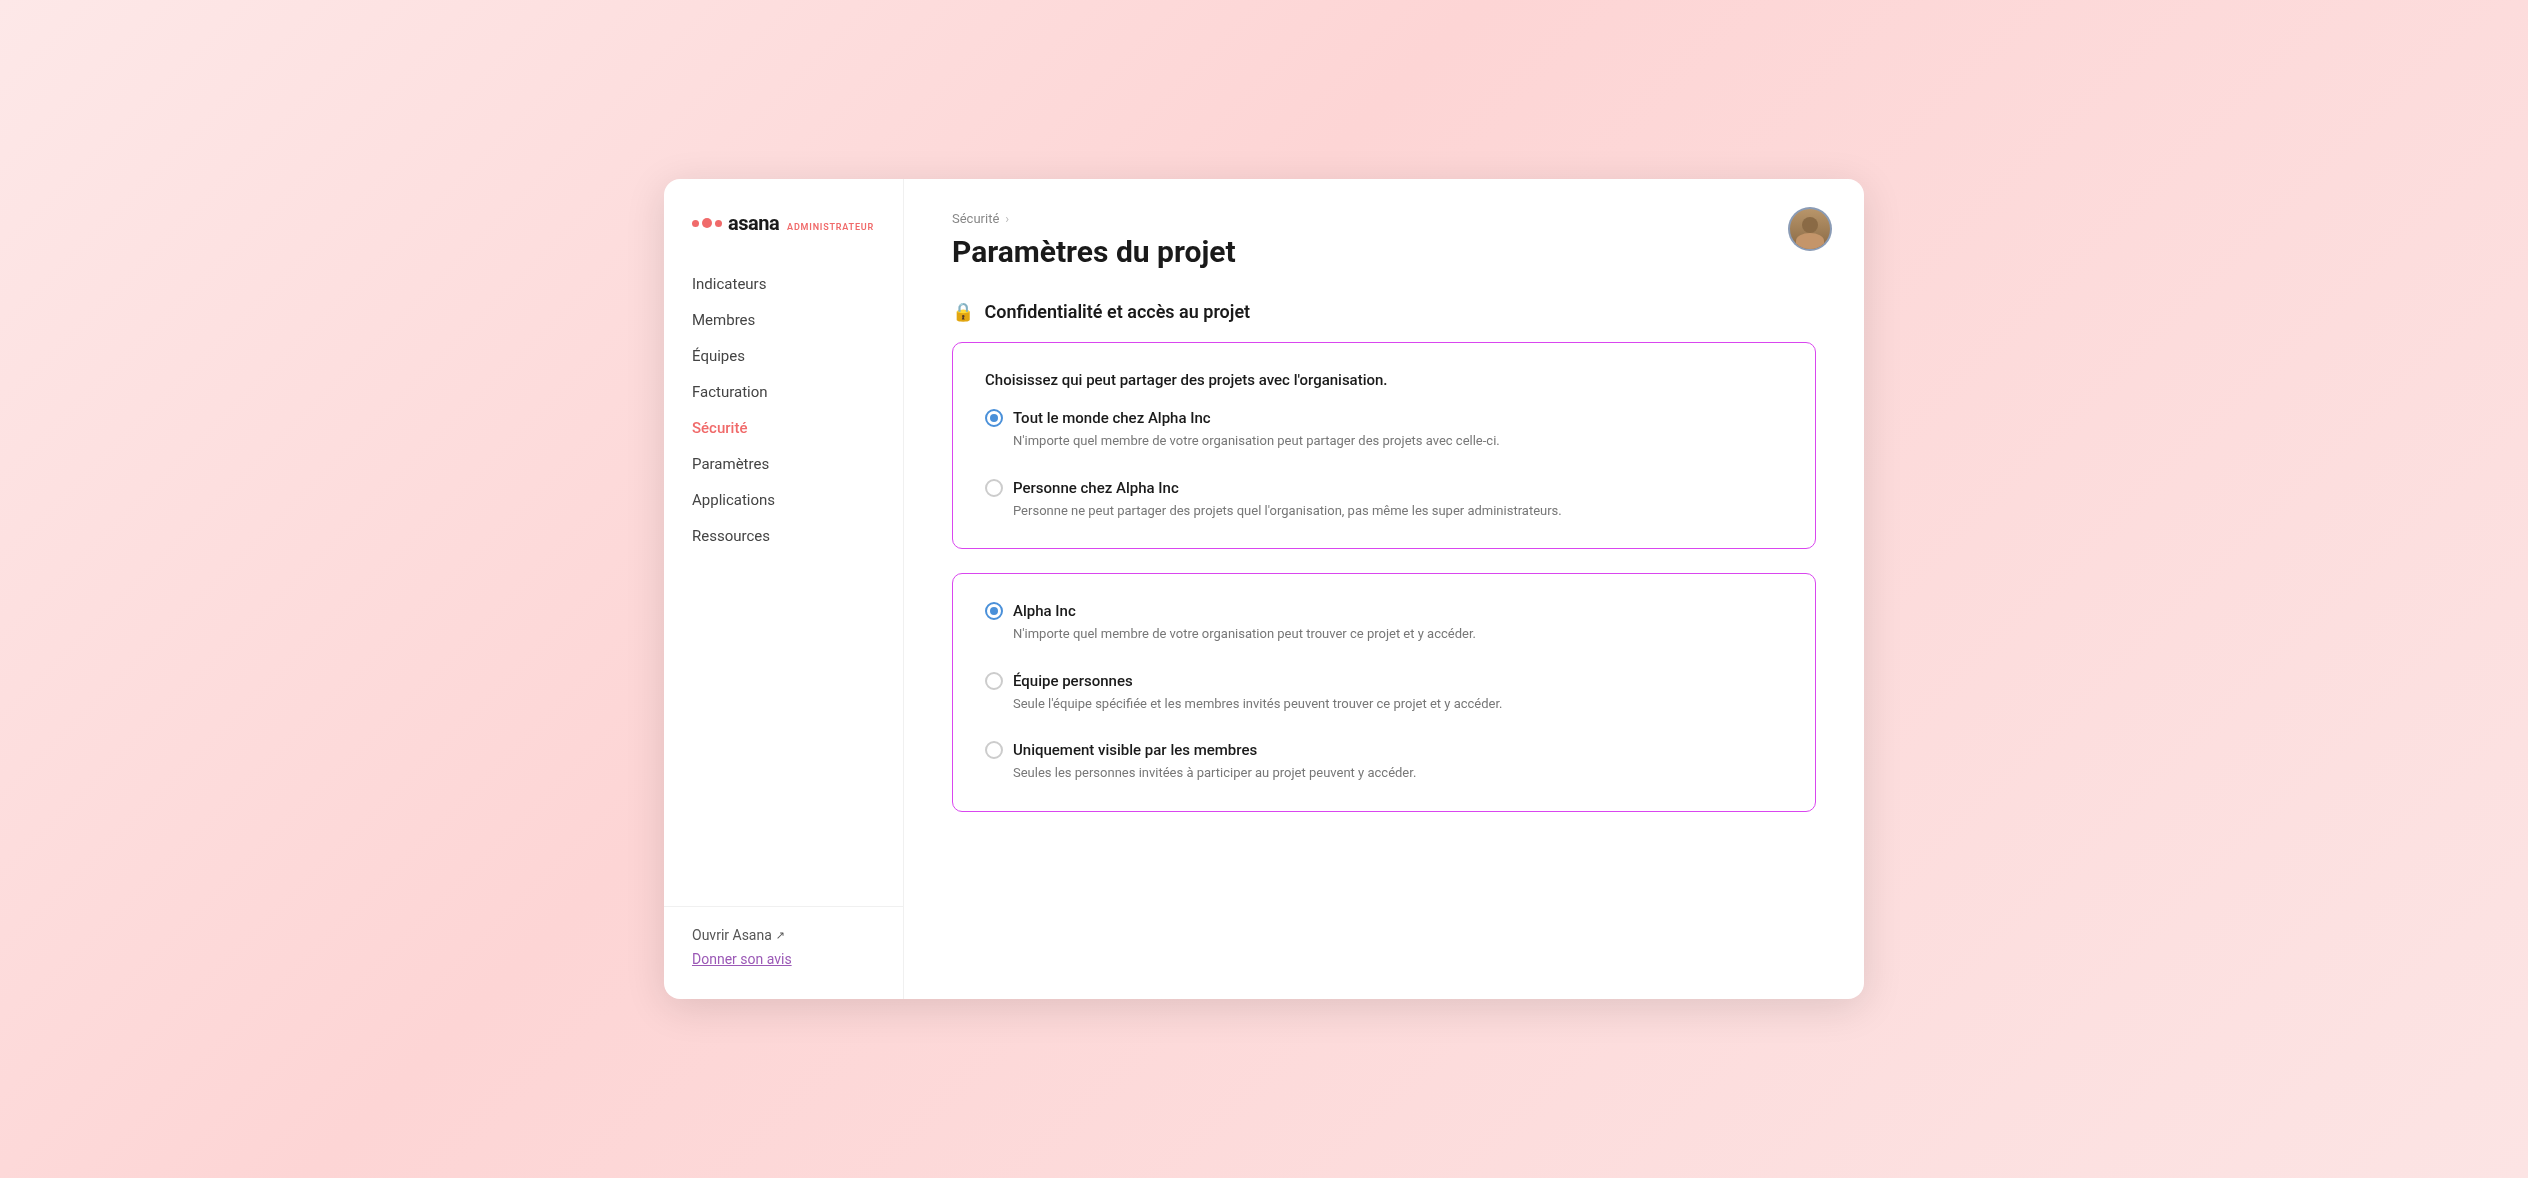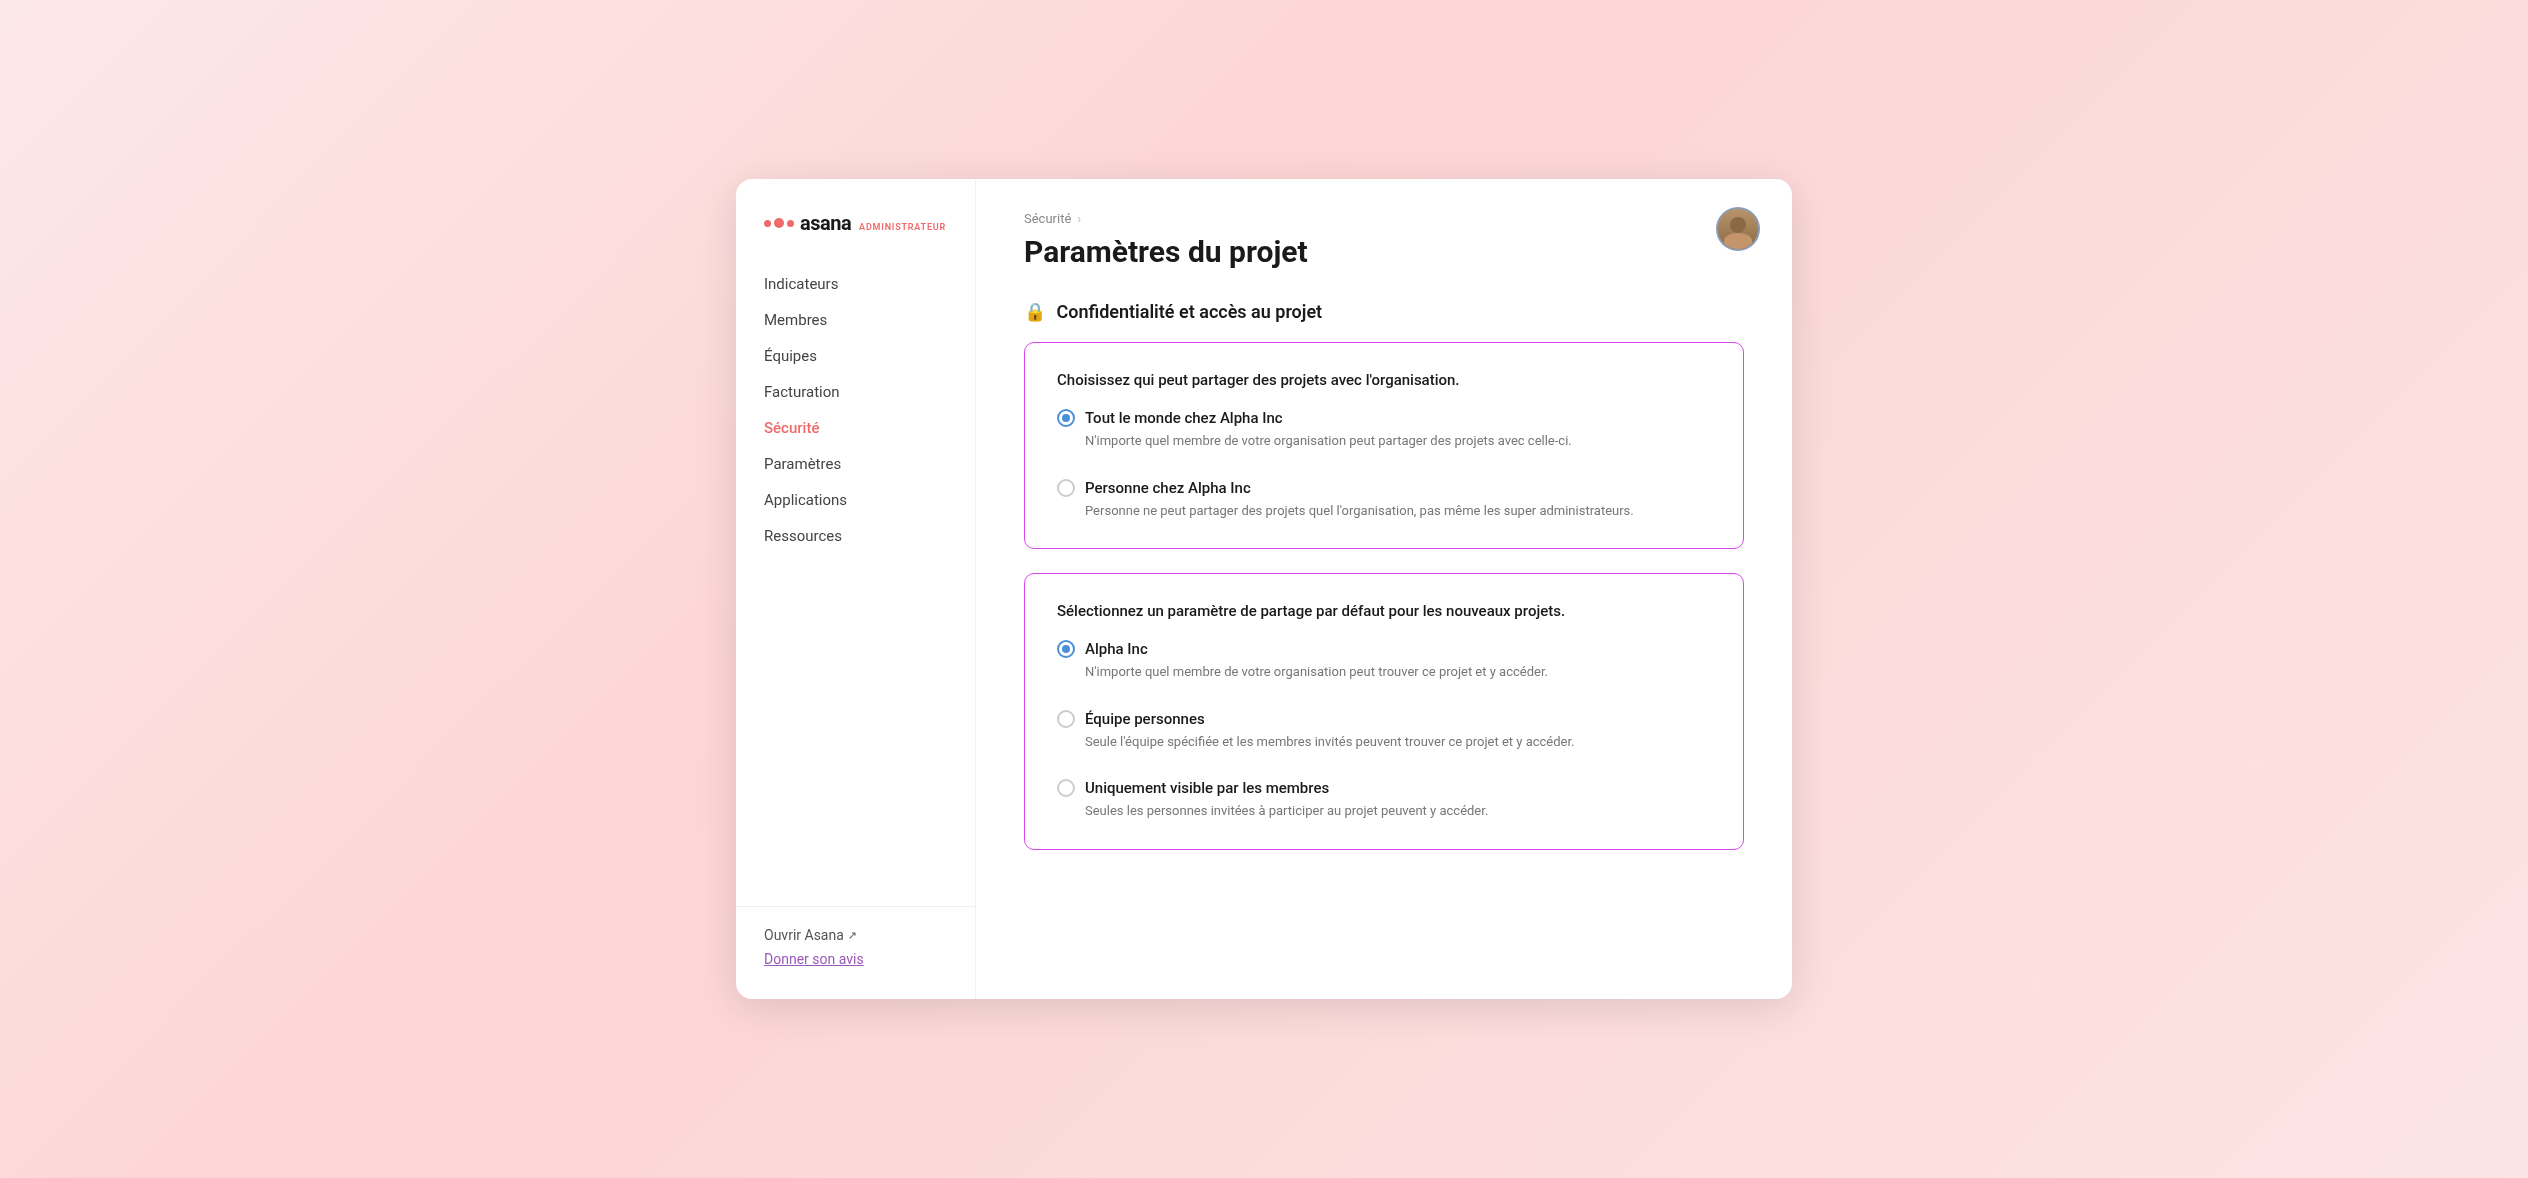--- a/index.html
+++ b/index.html
@@ -9,21 +9,21 @@
       min-height: 100vh;
       display: flex;
       align-items: center;
       justify-content: center;
       padding: 40px;
     }
     .window {
       background: #fff;
       border-radius: 16px;
       box-shadow: 0 8px 40px rgba(0,0,0,0.12);
-      width: 1056px;
+      width: 1200px;
       min-height: 820px;
       display: flex;
       overflow: hidden;
       position: relative;
     }
     
     .sidebar {
       width: 240px;
       flex-shrink: 0;
       padding: 32px 0 32px 0;
@@ -327,21 +327,20 @@
           <div class="radio-label-row">
             <div class="radio-btn"></div>
             <span class="radio-label">Personne chez Alpha Inc</span>
           </div>
           <div class="radio-desc">Personne ne peut partager des projets quel l'organisation, pas même les super administrateurs.</div>
         </div>
       </div>
     </div>
 
     <div class="card">
-      <div class="card-question">Sélectionnez un paramètre de partage par défaut pour les nouveaux projets.</div>
       <div class="radio-group">
 
         <div class="radio-option">
           <div class="radio-label-row">
             <div class="radio-btn checked"></div>
             <span class="radio-label">Alpha Inc</span>
           </div>
           <div class="radio-desc">N'importe quel membre de votre organisation peut trouver ce projet et y accéder.</div>
         </div>
 

